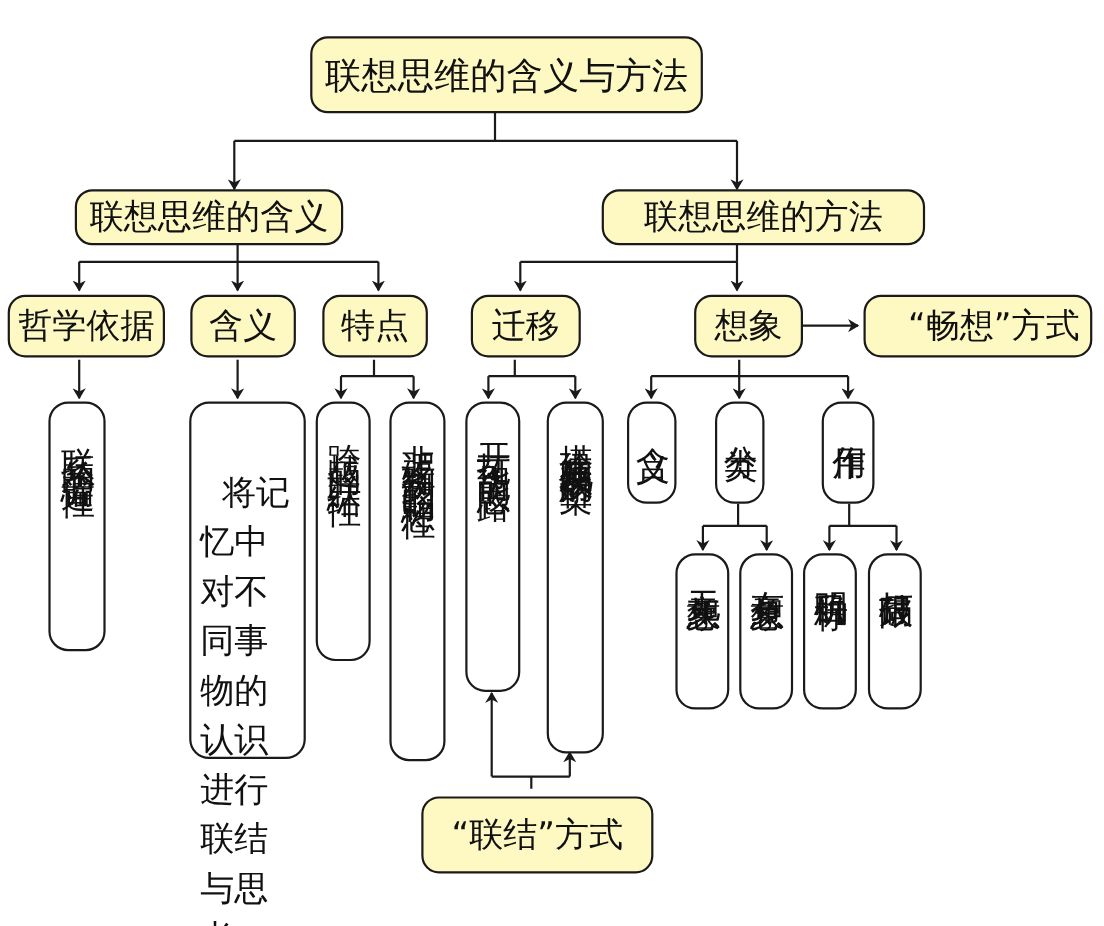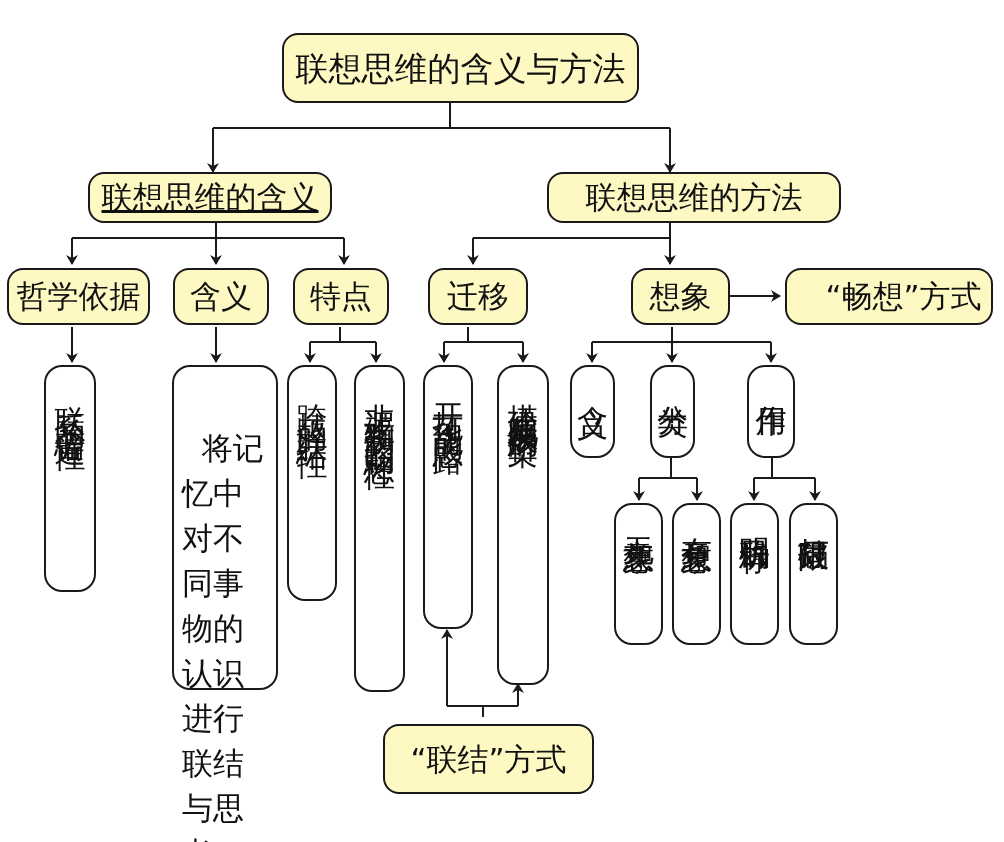--- a/index.html
+++ b/index.html
@@ -62,21 +62,21 @@
     <path d="M815,478 V500" marker-end="url(#arr)"></path>
 
     <path d="M483,717 V706 M447,706 H518"></path>
     <path d="M447,706 V630" marker-end="url(#arr)"></path>
     <path d="M518,706 V684" marker-end="url(#arr)"></path>
   </g>
 </svg>
 
 <div class="node" style="left:282px; top:33px; width:357px; height:70px; font-size:33px;">联想思维的含义与方法</div>
 
-<div class="node" style="left:88px; top:172px; width:244px; height:51px;text-decoration:underline;">联想思维的含义</div>
+<div class="node" style="left:68px; top:172px; width:244px; height:51px;">联想思维的含义</div>
 <div class="node" style="left:547px; top:172px; width:294px; height:51px;">联想思维的方法</div>
 
 <div class="node" style="left:7px; top:268px; width:143px; height:57px;">哲学依据</div>
 <div class="node" style="left:173px; top:268px; width:96px; height:57px;">含义</div>
 <div class="node" style="left:293px; top:268px; width:96px; height:57px;">特点</div>
 
 <div class="node" style="left:428px; top:268px; width:100px; height:57px;">迁移</div>
 <div class="node" style="left:631px; top:268px; width:99px; height:57px;">想象</div>
 <div class="node" style="left:785px; top:268px; width:208px; height:57px;padding-left:29px;">“畅想”方式</div>
 

